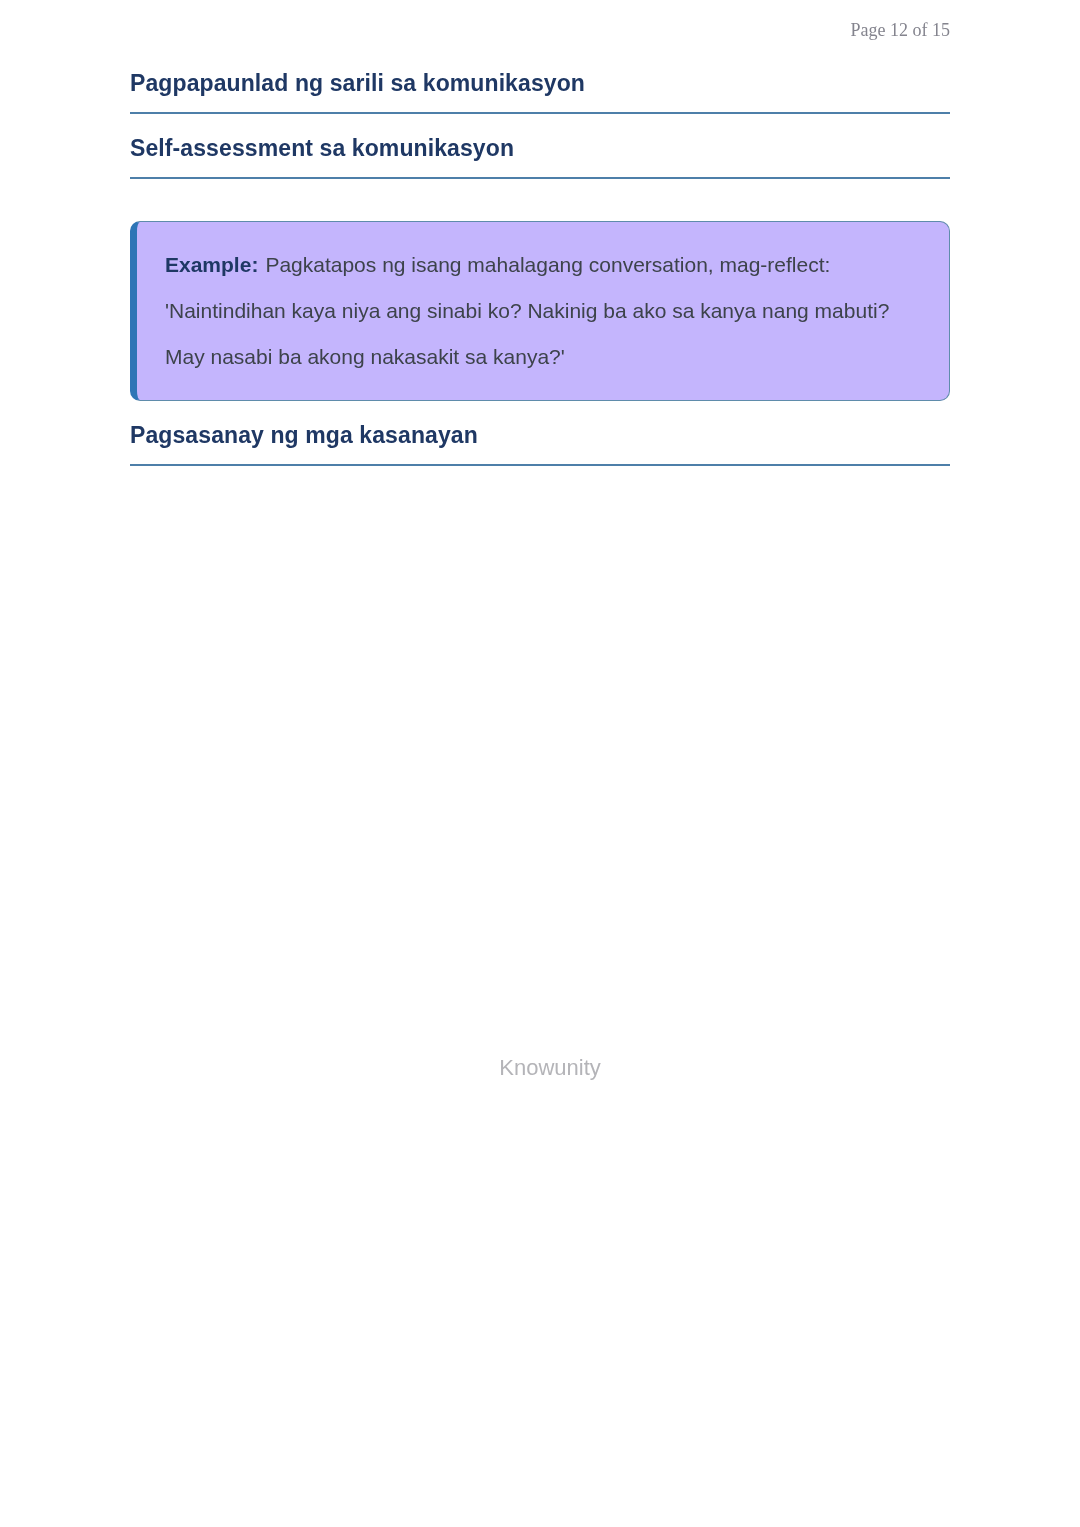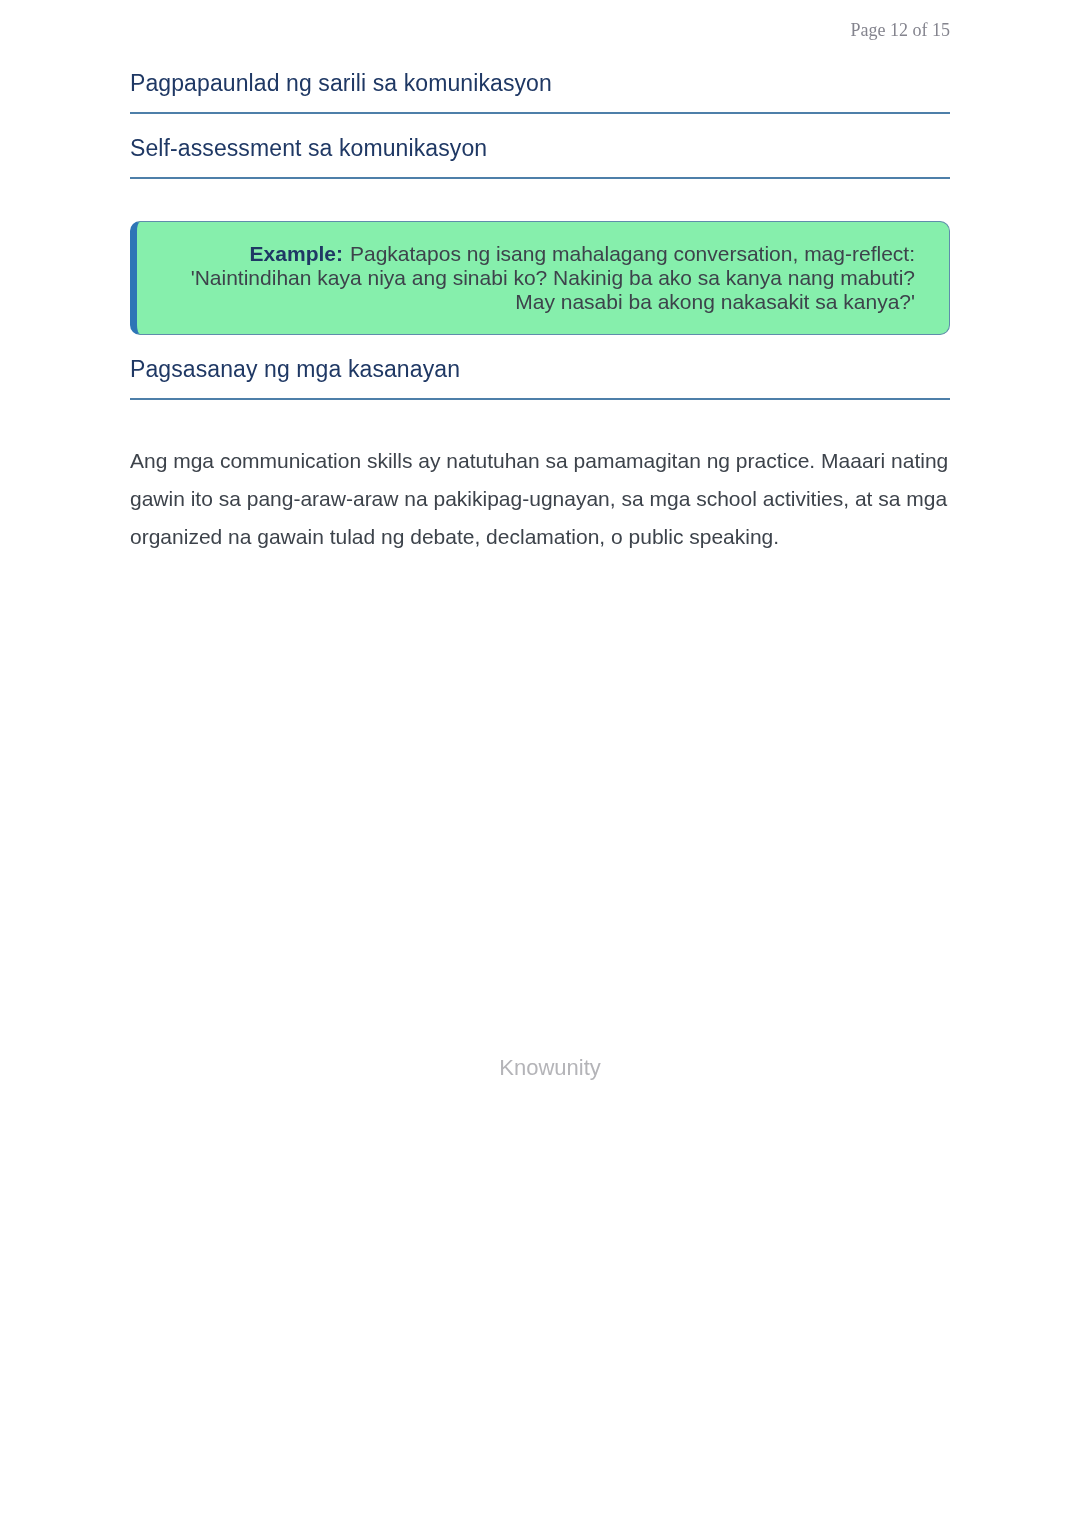--- a/index.html
+++ b/index.html
@@ -17,21 +17,21 @@
   .page-indicator {
     padding-top: 20px;
     text-align: right;
     font-family: "Liberation Serif", "DejaVu Serif", serif;
     font-size: 18px;
     color: #84848e;
   }
   .section-heading {
     margin-top: 28px;
     font-size: 23px;
-    font-weight: normal;
+    font-weight: bold;
     color: #1f3864;
     line-height: 28px;
     letter-spacing: 0.1px;
   }
   .heading-rule {
     border: none;
     border-top: 2px solid #4d7fa9;
     margin-top: 15px;
   }
   .body-paragraph {
@@ -39,25 +39,24 @@
     font-size: 21px;
     color: #3d434b;
     line-height: 38px;
   }
   .example-box {
     margin-top: 42px;
     border: 1.5px solid #5f8cab;
     border-left: 7px solid #2e75b6;
     border-radius: 10px;
     padding: 20px 34px 20px 28px;
-    background: #86efac;
+    background: #c4b5fd;
     font-size: 21px;
     color: #3d434b;
-    line-height: 24px;
-    text-align: right;
+    line-height: 46px;
   }
   .example-label {
     font-weight: bold;
     color: #1f3864;
     margin-right: 7px;
   }
   .section-heading.later { margin-top: 20px; }
   .footer-brand {
     position: absolute;
     left: 0; right: 0;
@@ -80,18 +79,17 @@
 
   <h2 class="section-heading later">Self-assessment sa komunikasyon</h2>
   <hr class="heading-rule">
 
   <div class="example-box">
     <span class="example-label">Example:</span><span>Pagkatapos ng isang mahalagang conversation, mag-reflect: 'Naintindihan kaya niya ang sinabi ko? Nakinig ba ako sa kanya nang mabuti? May nasabi ba akong nakasakit sa kanya?'</span>
   </div>
 
   <h2 class="section-heading later">Pagsasanay ng mga kasanayan</h2>
   <hr class="heading-rule">
-  <p class="body-paragraph">Ang mga communication skills ay natutuhan sa pamamagitan ng practice. Maaari nating gawin ito sa pang-araw-araw na pakikipag-ugnayan, sa mga school activities, at sa mga organized na gawain tulad ng debate, declamation, o public speaking.</p>
 
 
   <div class="footer-brand">Knowunity</div>
 
 </div>
 
 </body></html>

